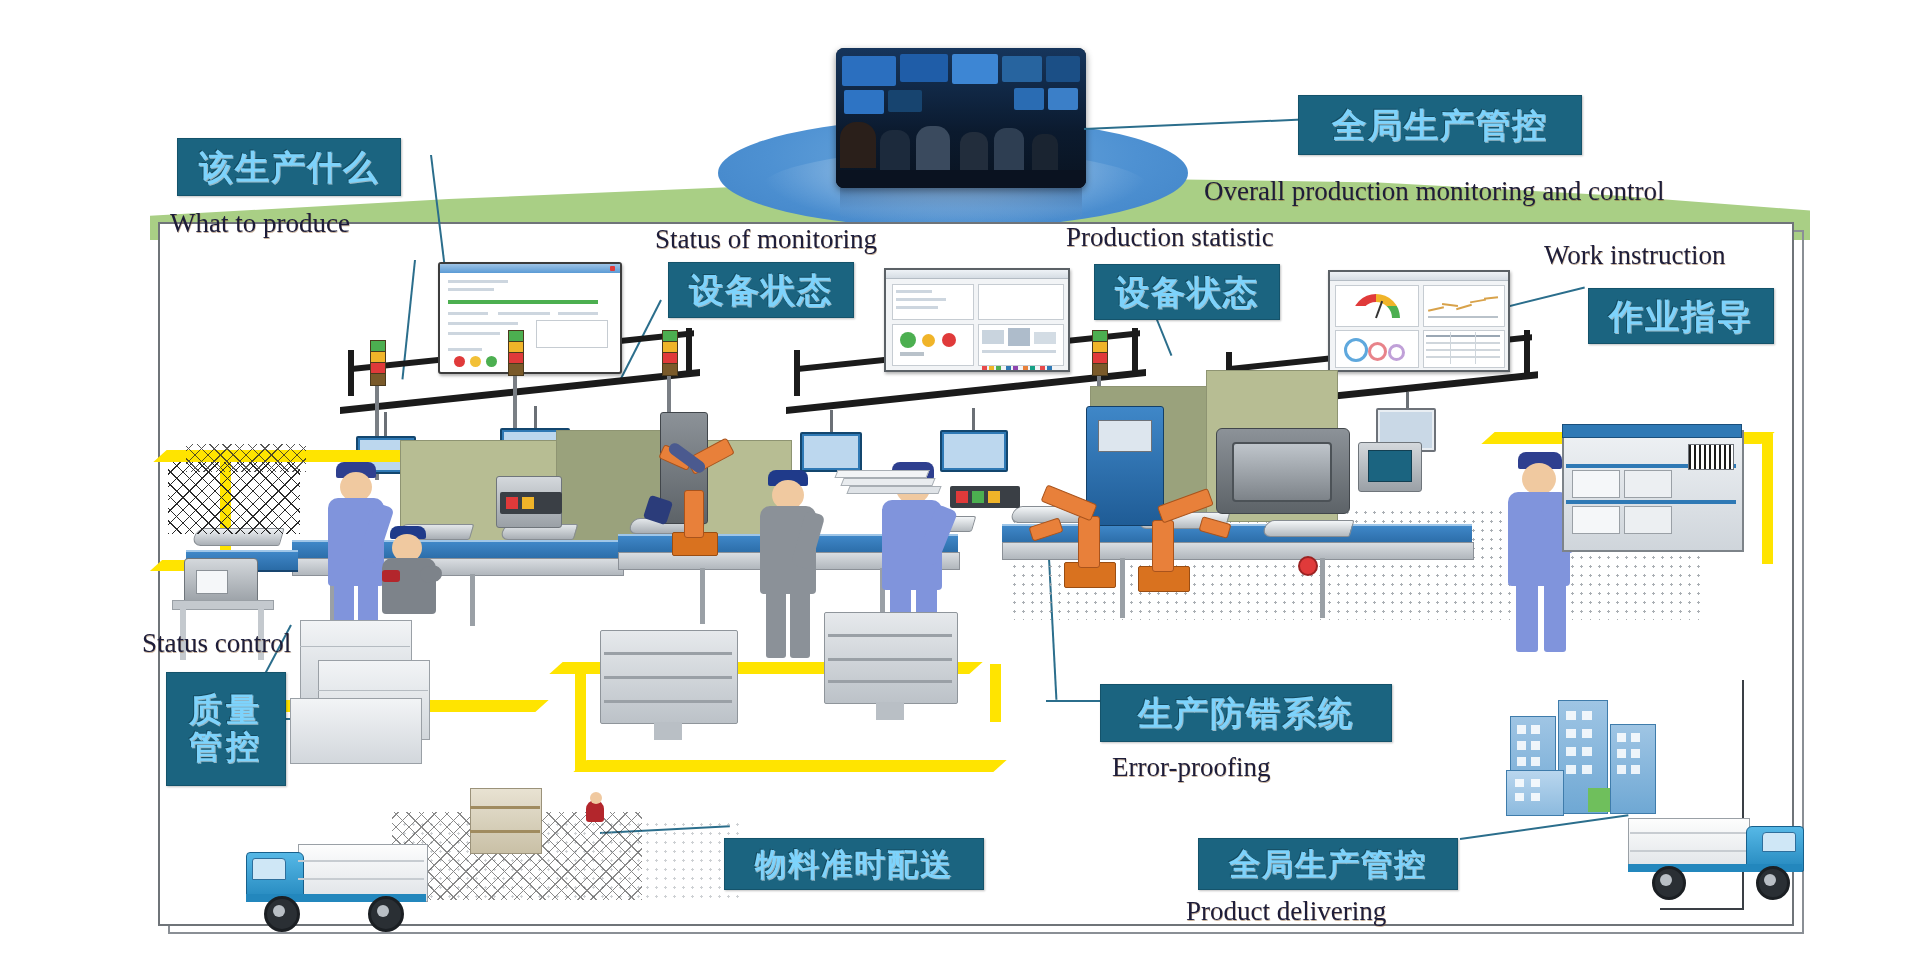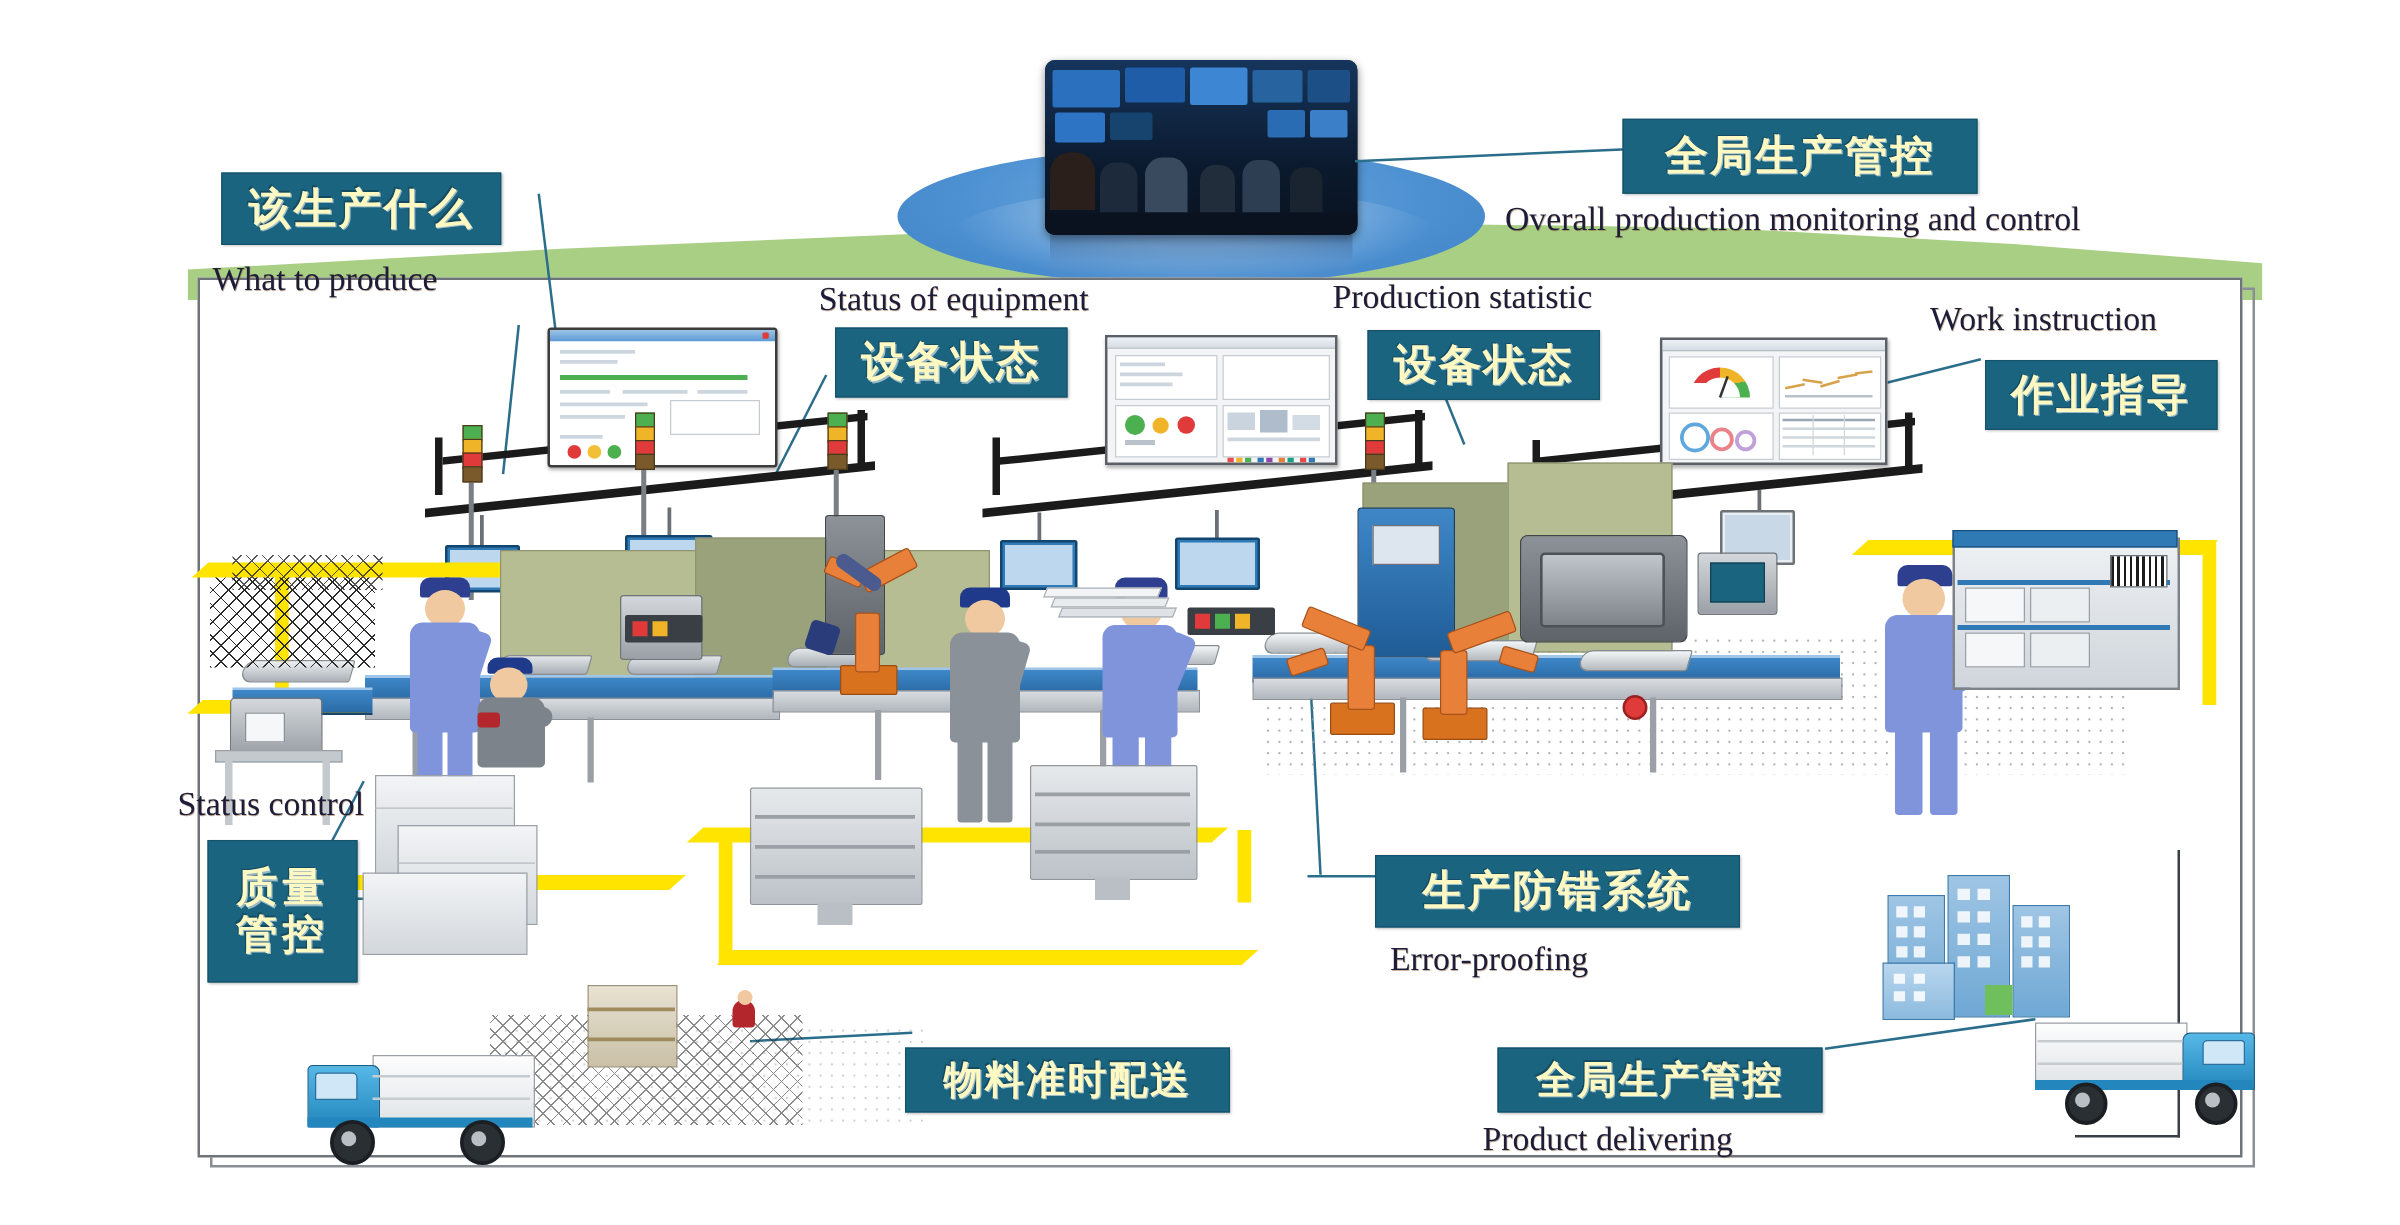--- a/index.html
+++ b/index.html
@@ -50,21 +50,21 @@
   .photo-ctrl .sc{position:absolute;border-radius:2px;}
   .photo-refl{
     position:absolute;left:840px;top:188px;width:242px;height:34px;
     border-radius:0 0 8px 8px;overflow:hidden;opacity:.40;
     background:linear-gradient(#2a4a74,#5b8fc6 60%,rgba(91,143,198,0));
   }
 
   
   .badge{
     position:absolute;background:#1b6480;border:1px solid #14536b;
-    color:#fef9c3;font-weight:bold;letter-spacing:2px;
+    color:#7dd3fc;font-weight:bold;letter-spacing:2px;
     display:flex;align-items:center;justify-content:center;
     text-shadow:1px 1px 0 rgba(255,255,255,.55), -1px -1px 0 rgba(0,0,0,.25);
     box-shadow:1px 1px 2px rgba(0,0,0,.25);
     font-family:"DejaVu Sans","Liberation Sans",sans-serif;
     line-height:1.12;
   }
   .badge.two-line{flex-direction:column;letter-spacing:4px;}
 
   
   .cap{
@@ -629,23 +629,23 @@
     <div class="wheel" style="left:128px;top:54px;width:28px;height:28px;"></div>
     <div class="hub" style="left:136px;top:62px;width:12px;height:12px;"></div>
     <div class="abs" style="left:2px;top:20px;width:116px;height:2px;background:#c7ccd1;"></div>
     <div class="abs" style="left:2px;top:38px;width:116px;height:2px;background:#c7ccd1;"></div>
   </div>
 
   <div class="badge" style="left:177px;top:138px;width:222px;height:56px;font-size:34px;">该生产什么</div>
   <div class="cap" style="left:170px;top:208px;">What to produce</div>
 
   <div class="badge" style="left:1298px;top:95px;width:282px;height:58px;font-size:34px;">全局生产管控</div>
-  <div class="cap" style="left:1204px;top:160px;">Overall production monitoring and control</div>
-
-  <div class="cap" style="left:655px;top:224px;">Status of equipment</div>
+  <div class="cap" style="left:1204px;top:176px;">Overall production monitoring and control</div>
+
+  <div class="cap" style="left:655px;top:224px;">Status of monitoring</div>
   <div class="badge" style="left:668px;top:262px;width:184px;height:54px;font-size:34px;">设备状态</div>
 
   <div class="cap" style="left:1066px;top:222px;">Production statistic</div>
   <div class="badge" style="left:1094px;top:264px;width:184px;height:54px;font-size:34px;">设备状态</div>
 
   <div class="cap" style="left:1544px;top:240px;">Work instruction</div>
   <div class="badge" style="left:1588px;top:288px;width:184px;height:54px;font-size:34px;">作业指导</div>
 
   <div class="cap" style="left:142px;top:628px;">Status control</div>
   <div class="badge" style="left:1100px;top:684px;width:290px;height:56px;font-size:34px;">生产防错系统</div>

